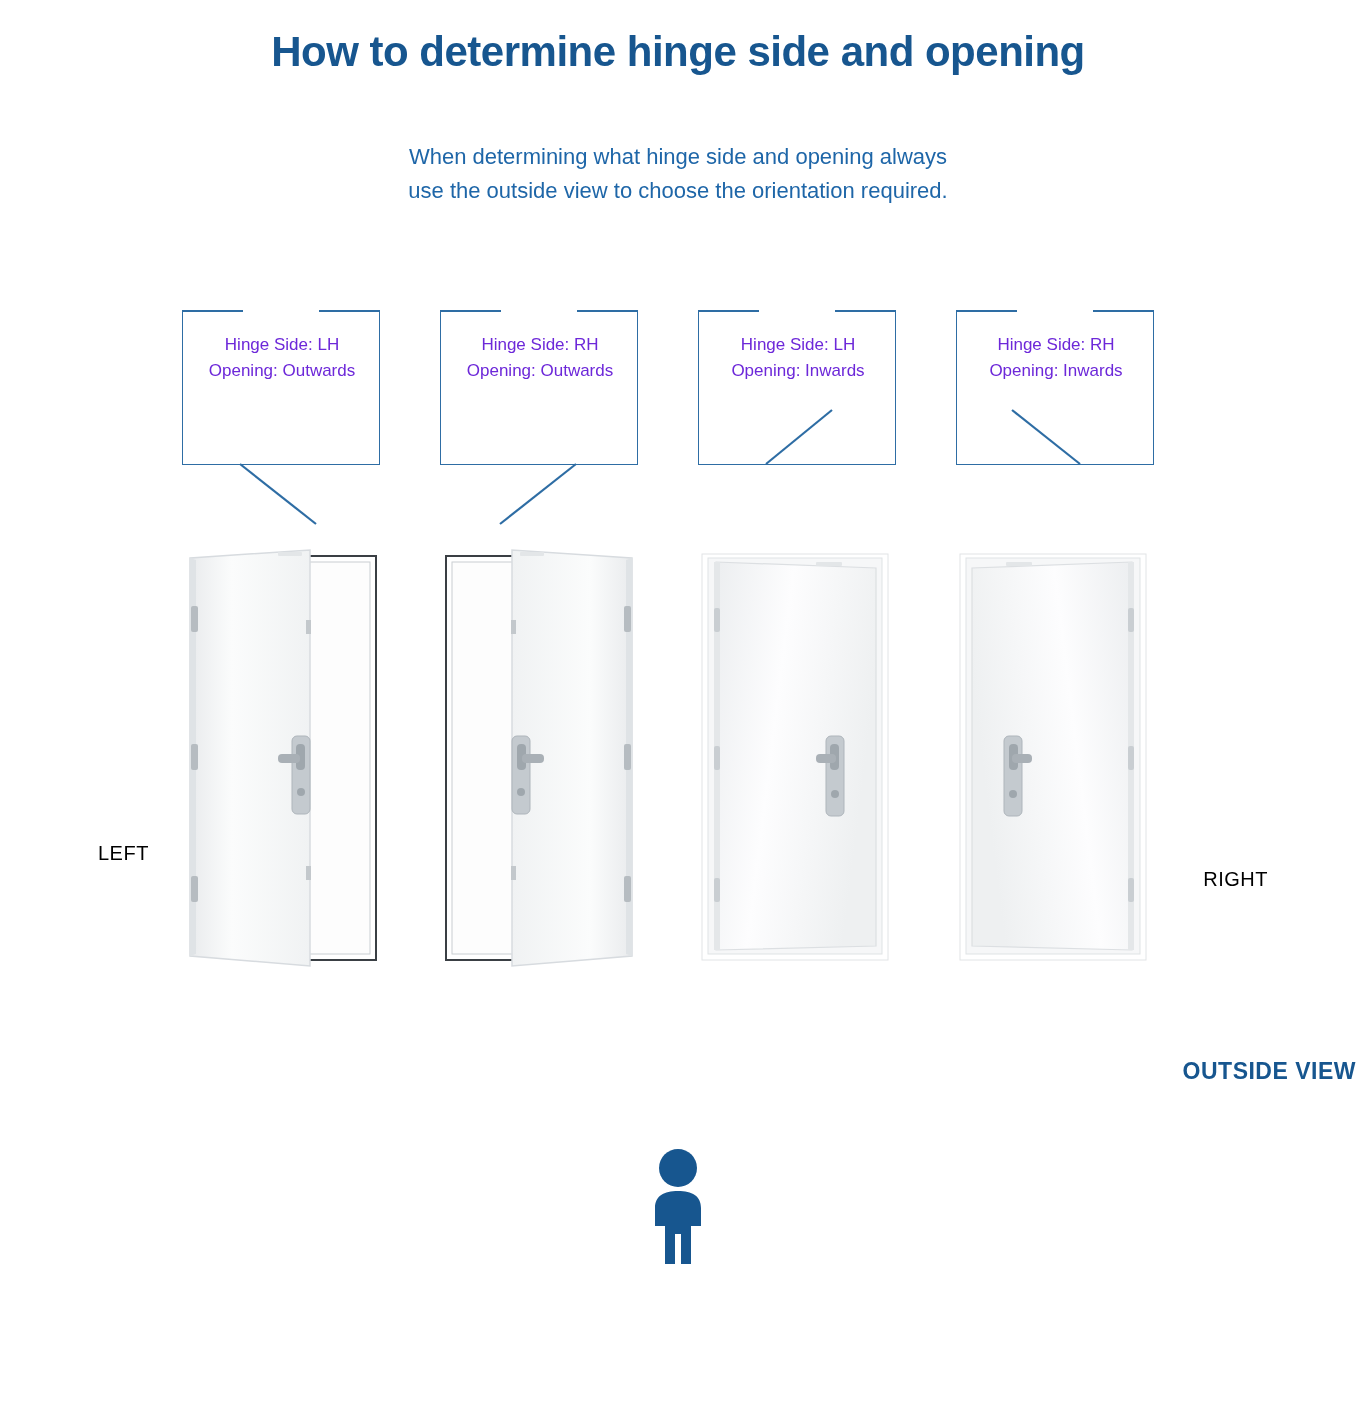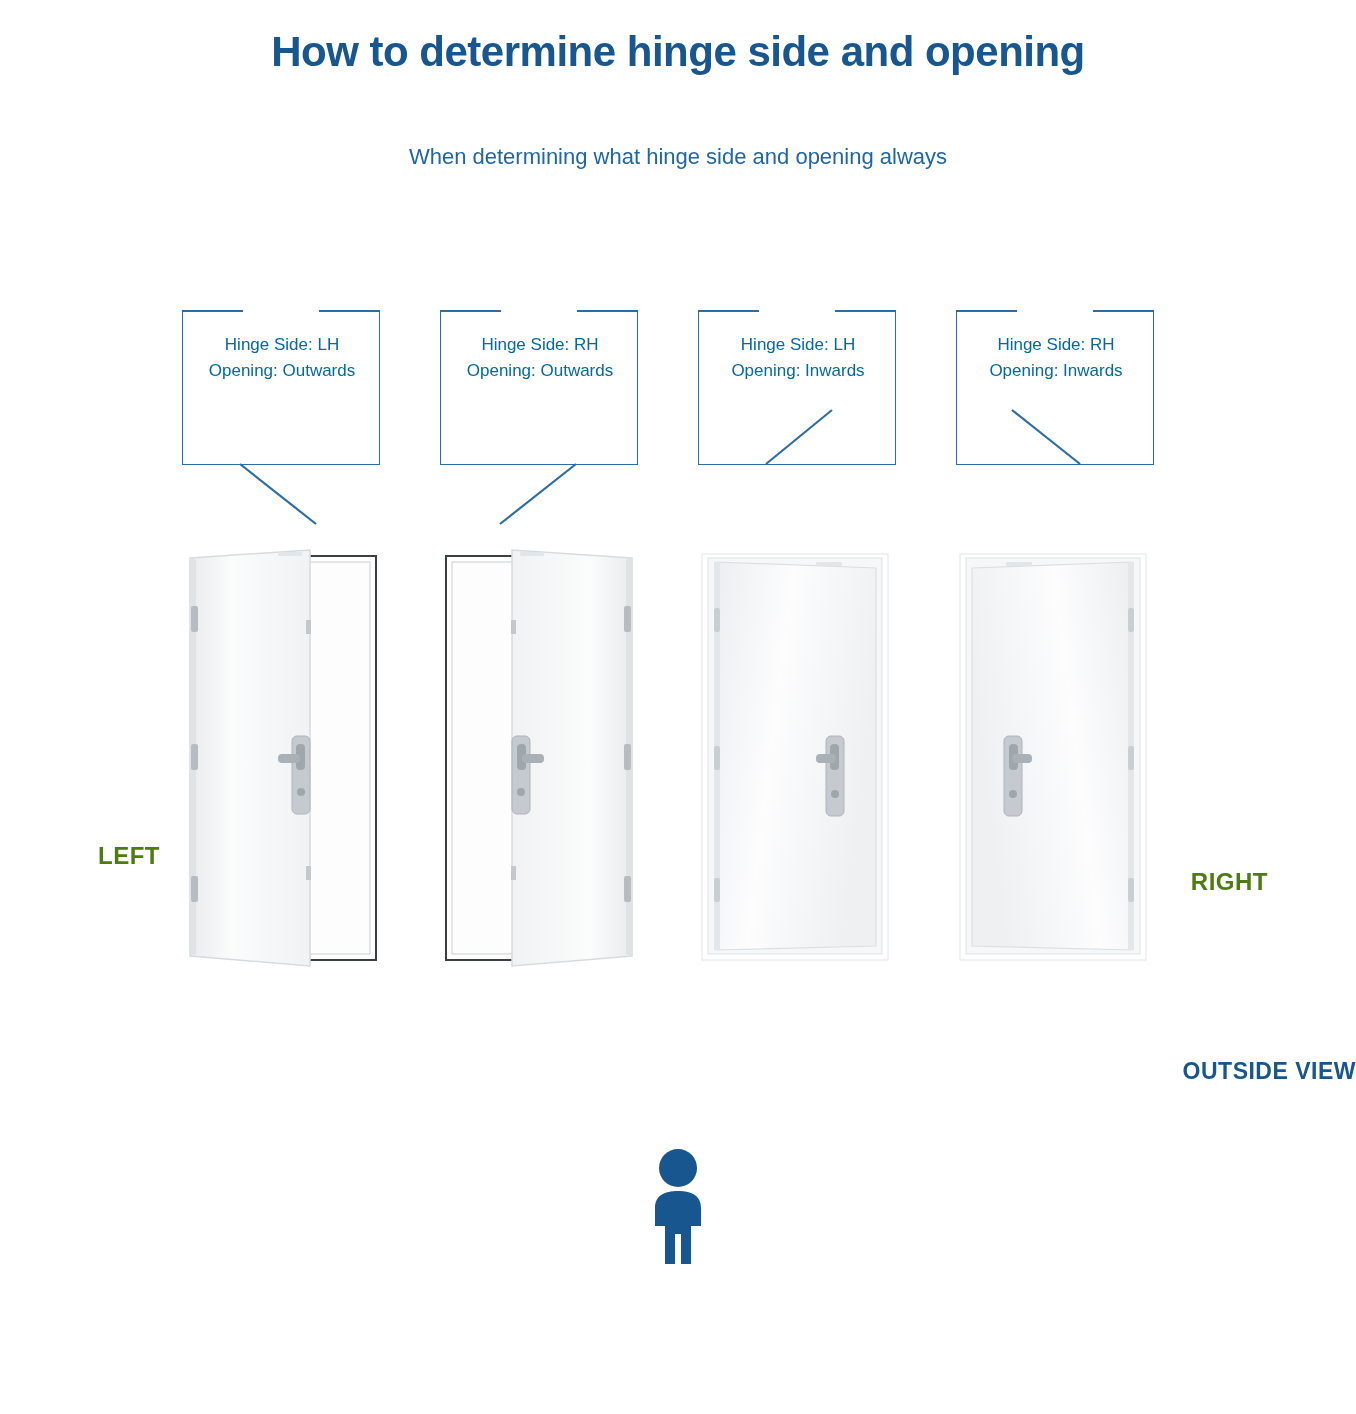--- a/index.html
+++ b/index.html
@@ -72,21 +72,21 @@
     background: #2e6da4;
   }
   .callout .label {
     position: absolute;
     top: 22px;
     left: 0;
     width: 100%;
     text-align: center;
     font-size: 17px;
     line-height: 26px;
-    color: #0369a1;
+    color: #6d28d9;
   }
   .callout svg.leader {
     position: absolute;
     overflow: visible;
   }
 
   .callout-0 { left: 0px; }
   .callout-1 { left: 258px; }
   .callout-2 { left: 516px; }
   .callout-3 { left: 774px; }
@@ -107,23 +107,23 @@
   }
   .door-0 { left: 0px; }
   .door-1 { left: 258px; }
   .door-2 { left: 516px; }
   .door-3 { left: 774px; }
   .door-cell svg { display: block; }
 
   
   .side-label {
     position: absolute;
-    font-size: 24px;
-    font-weight: bold;
-    color: #4d7c0f;
+    font-size: 20px;
+    font-weight: normal;
+    color: #000000;
     letter-spacing: 0.5px;
   }
   .side-left  { top: 842px; left: 98px; }
   .side-right { top: 842px; right: 88px; margin-top: 26px; }
 
   
   .outside-view {
     position: absolute;
     top: 1058px;
     left: 0;
@@ -141,20 +141,21 @@
     transform: translateX(-50%);
   }
 </style>
 </head>
 <body>
 
 <div class="title">How to determine hinge side and opening</div>
 
 <div class="subtitle">
   <span class="line">When determining what hinge side and opening always</span>
+  <span class="line">use the outside view to choose the orientation required.</span>
 </div>
 
 <div class="callouts">
 
   <div class="callout callout-0">
     <div class="box">
       <div class="topline-left" style="left:0; width:60px;"></div>
       <div class="topline-right" style="right:0; width:60px;"></div>
     </div>
     <div class="label">

